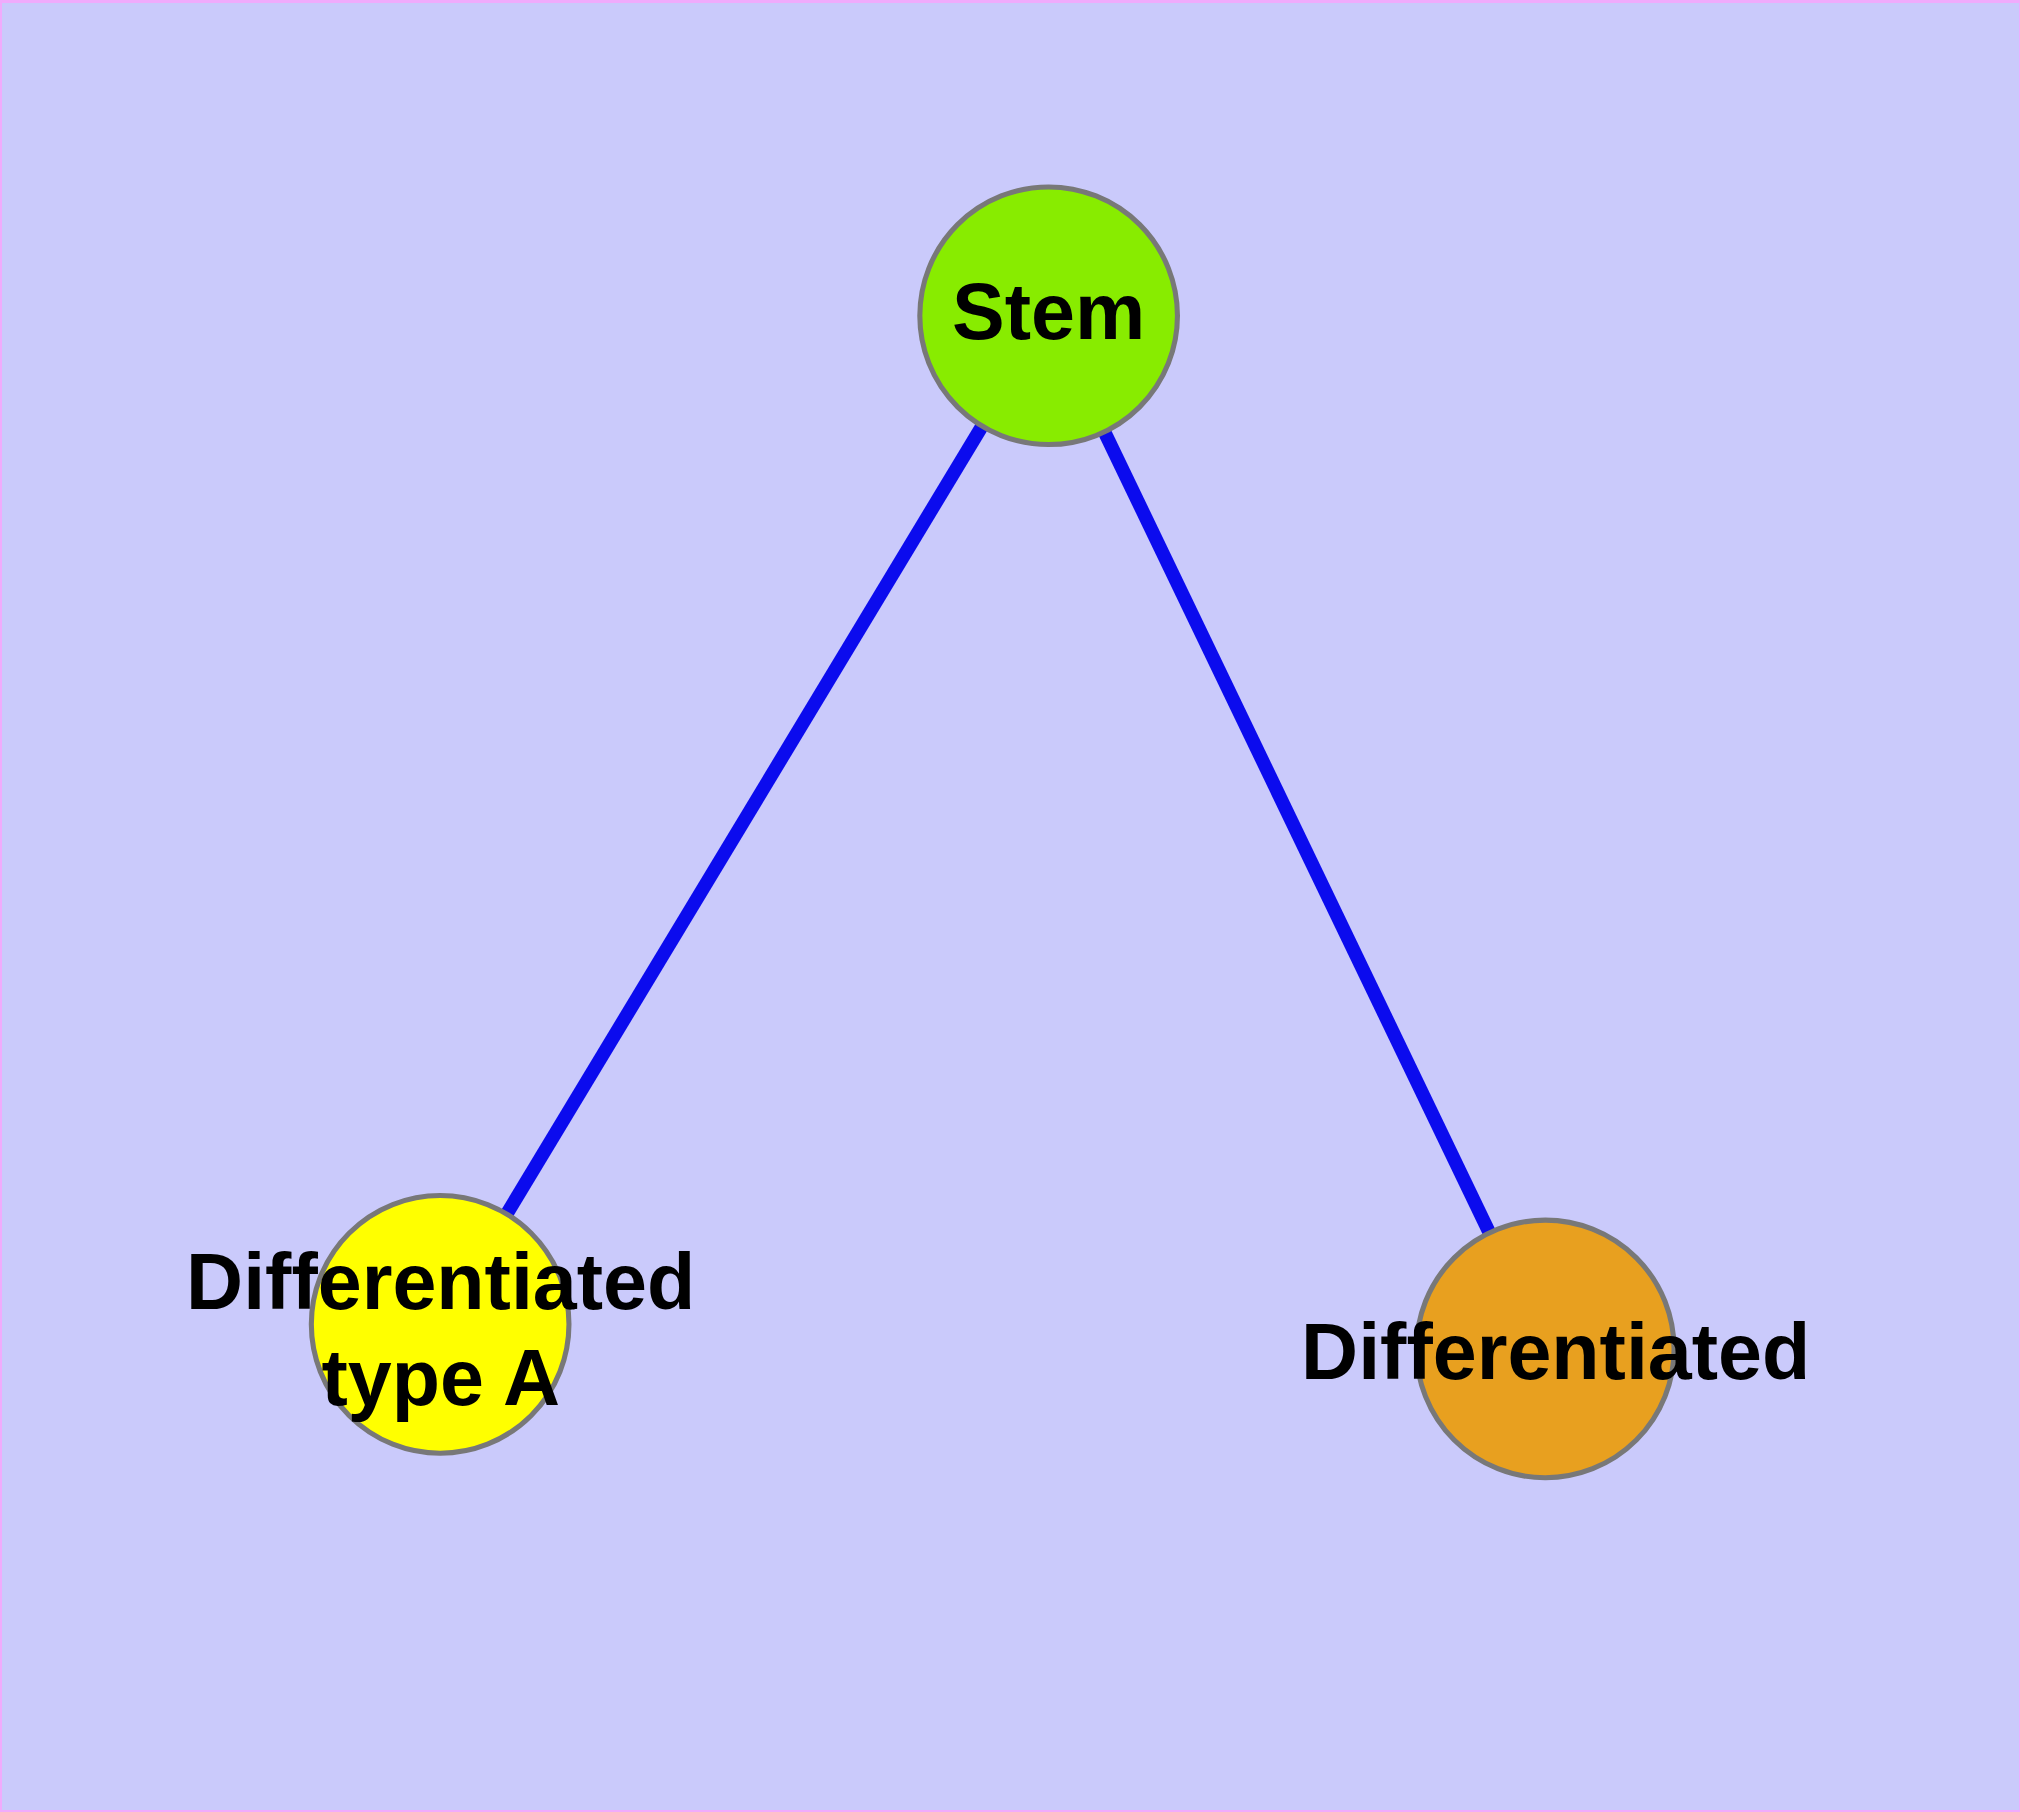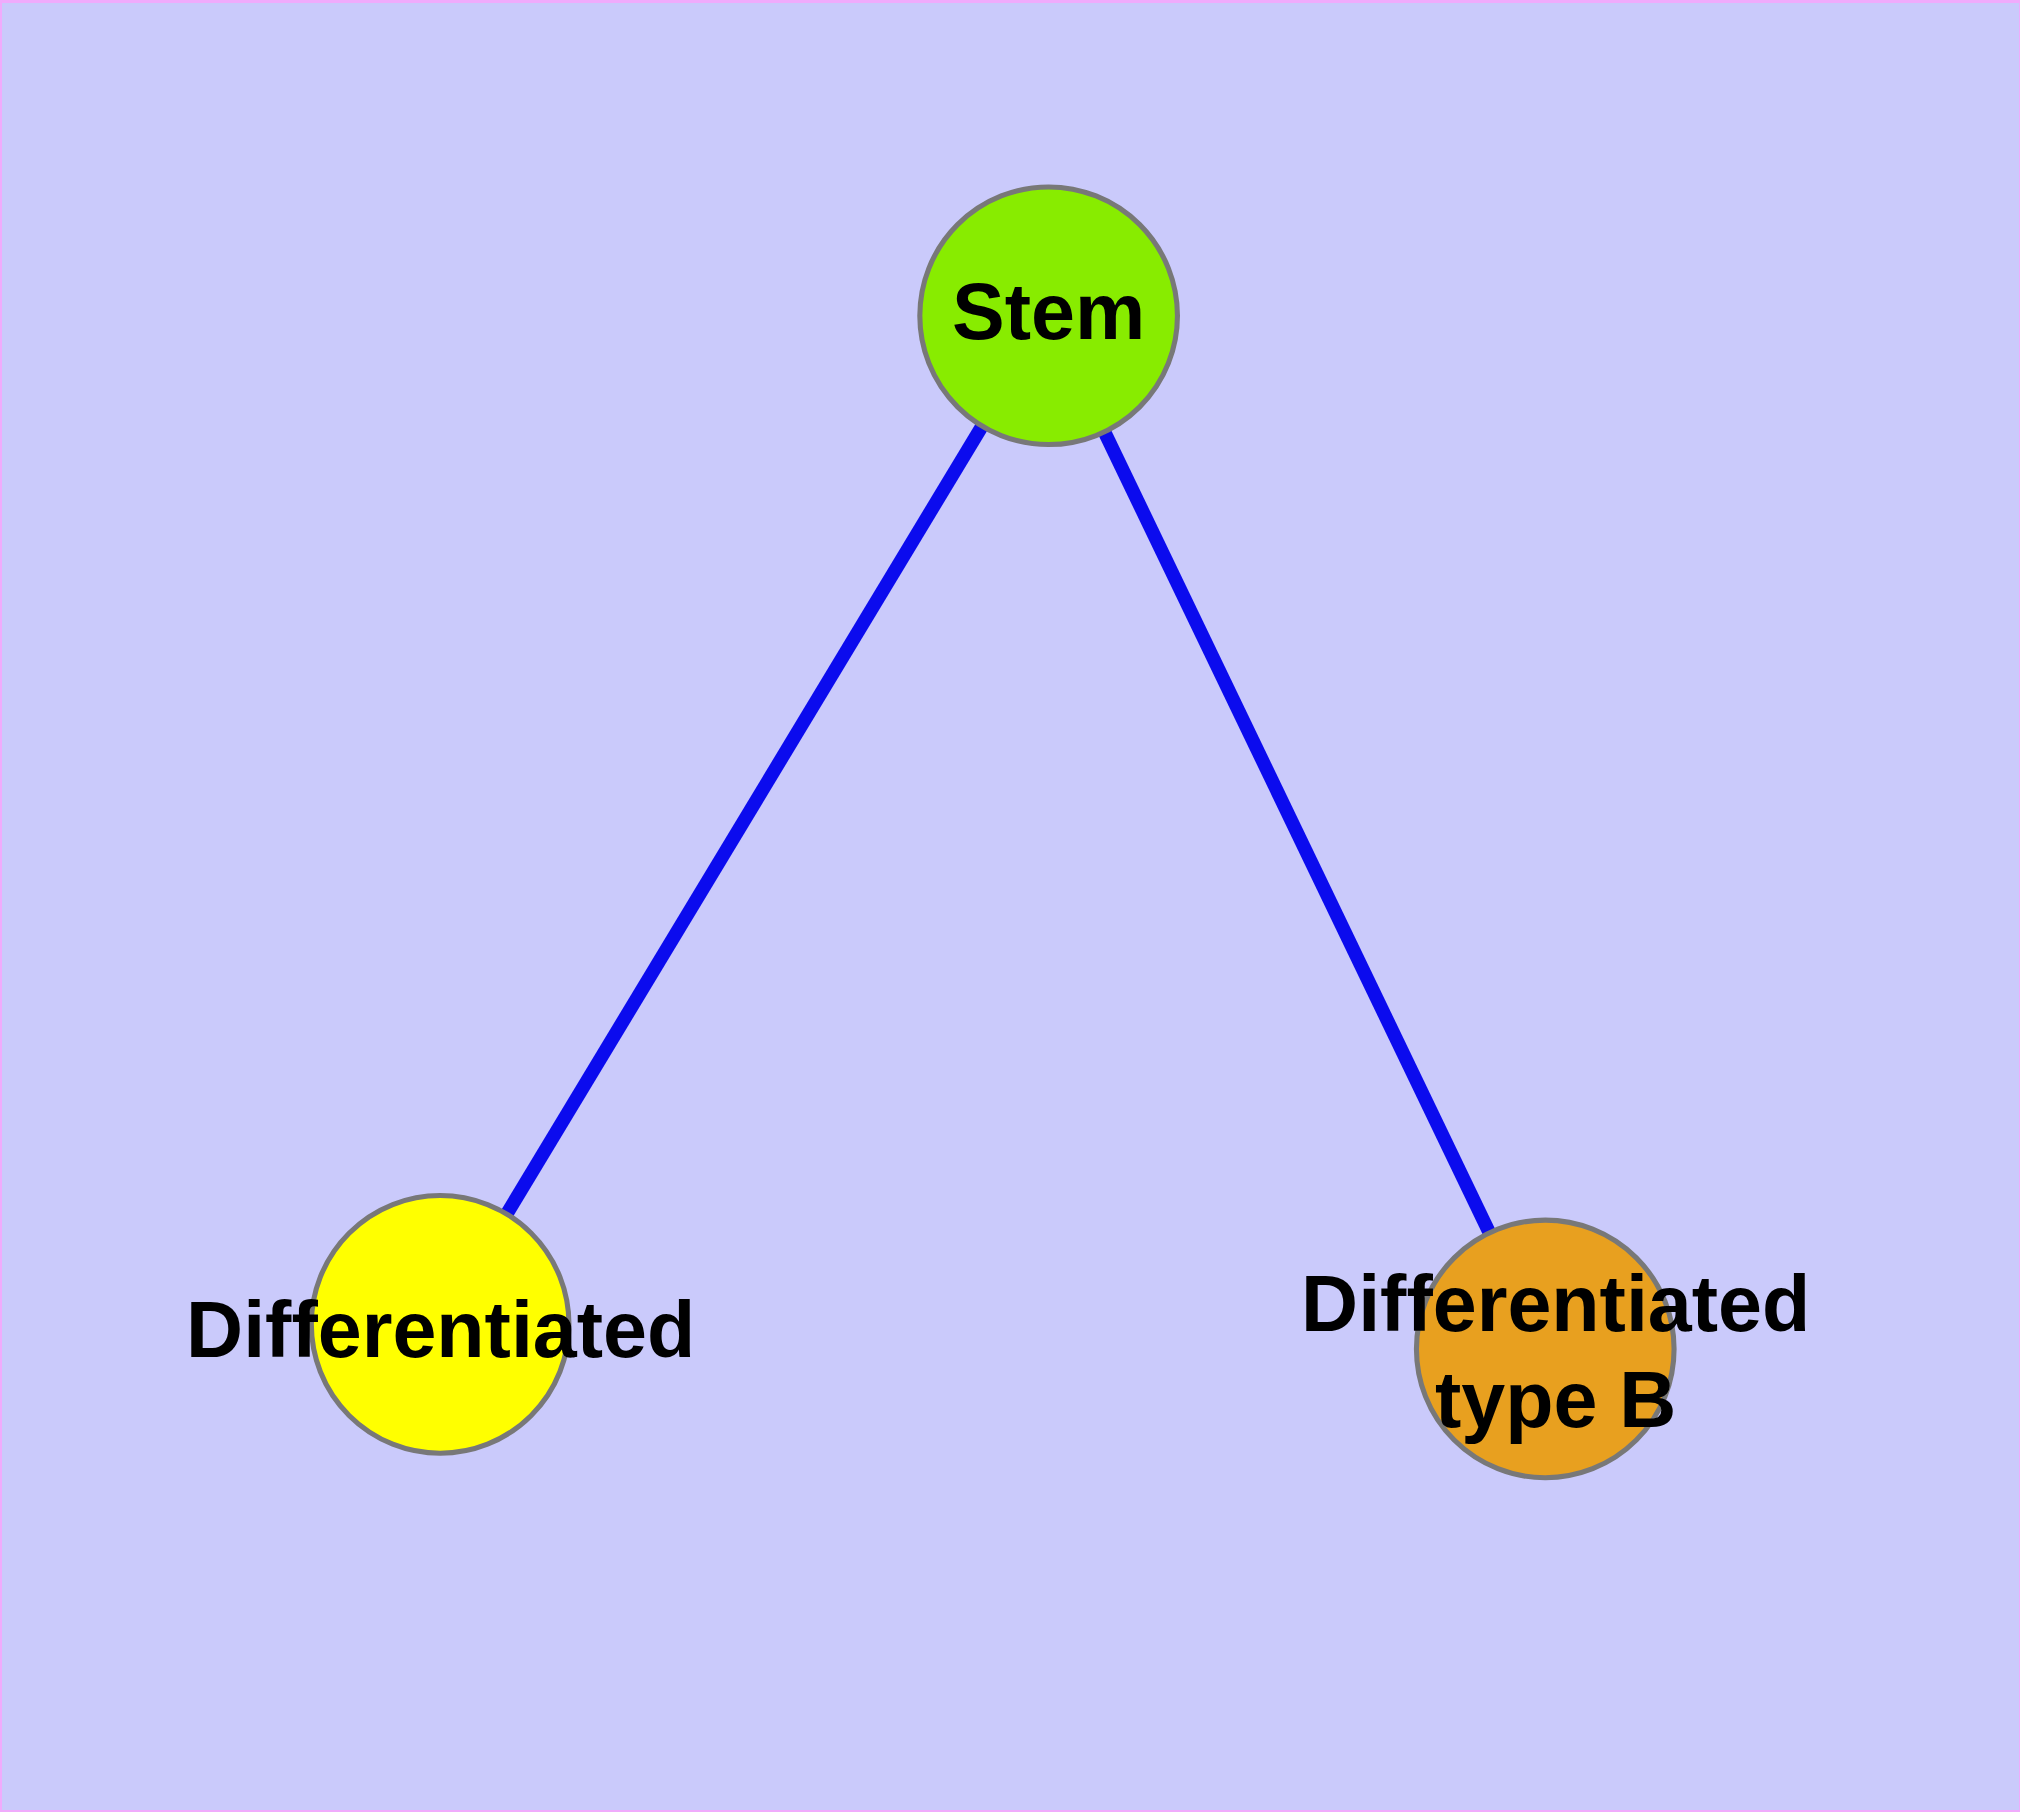--- a/index.html
+++ b/index.html
@@ -57,22 +57,22 @@
 
       <circle cx="1235" cy="369" r="152" stroke-width="6" fill="#88EC00" stroke="#787878"></circle>
       <circle cx="517" cy="1559" r="152" stroke-width="6" fill="#FFFF00" stroke="#787878"></circle>
       <circle cx="1821" cy="1588" r="152" stroke-width="6" fill="#E8A01F" stroke="#787878"></circle>
     </svg>
 
     <div class="node-label" style="left:1047px; top:309px;">Stem</div>
 
     <div class="node-label" style="left:435px; top:1327px;">
       <span class="line">Differentiated</span>
+      <span class="line">type A</span>
     </div>
 
     <div class="node-label" style="left:1550px; top:1349px;">
       <span class="line">Differentiated</span>
-      <span class="line">type B</span>
     </div>
 
   </div>
 </div>
 
 
 </body></html>

